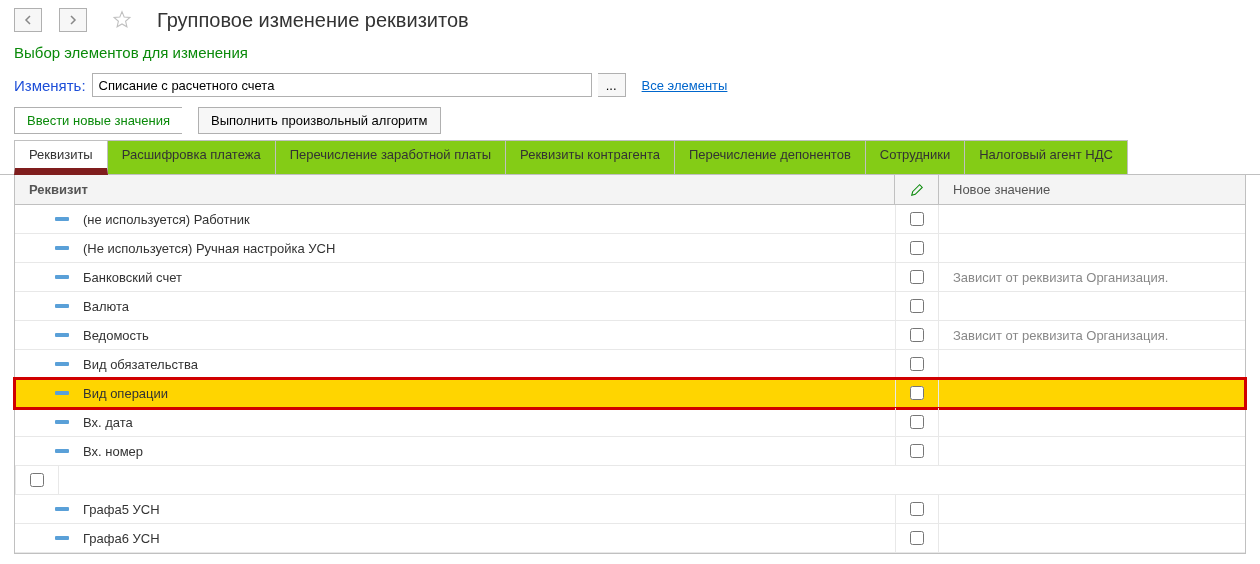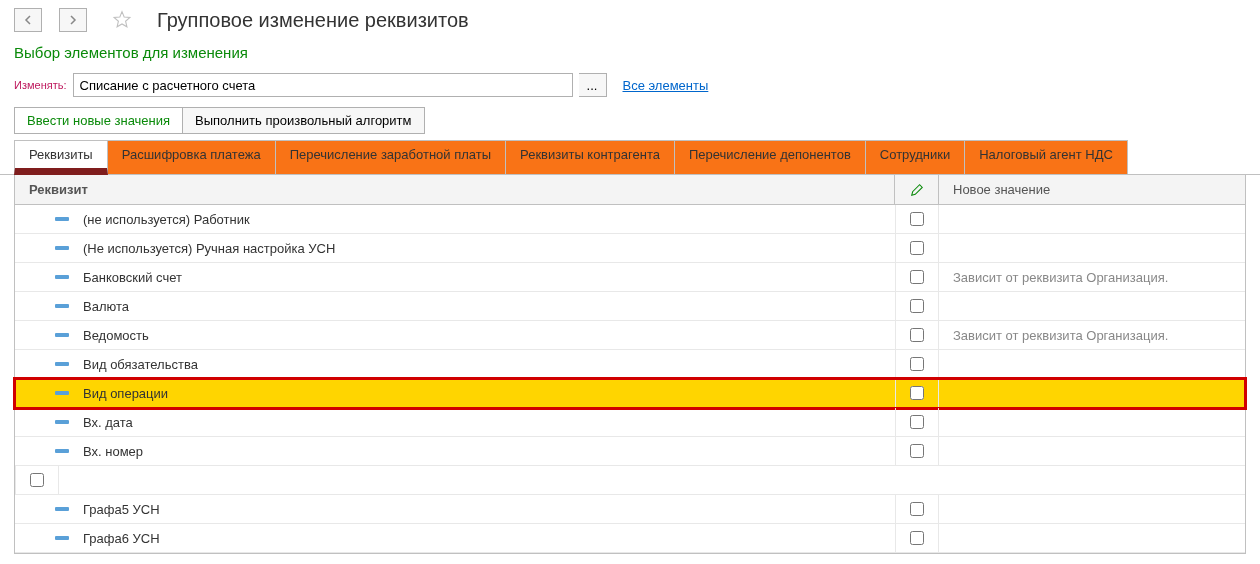--- a/index.html
+++ b/index.html
@@ -4,30 +4,30 @@
 <style>
 * { box-sizing: border-box; margin: 0; padding: 0; }
 body { font-family: Arial, sans-serif; font-size: 13px; color: #333; background: #fff; width: 1260px; }
 .header { display: flex; align-items: center; padding: 8px 14px; gap: 17px; }
 .nav-btn { width: 28px; height: 24px; border: 1px solid #b0b0b0; background: #f7f7f7; display: flex; align-items: center; justify-content: center; cursor: pointer; }
 .nav-btn svg { width: 10px; height: 10px; }
 .star-icon { width: 20px; height: 20px; color: #c0c0c0; margin-left: 8px; }
 .title { font-size: 20px; color: #333; margin-left: 8px; font-weight: normal; }
 .subtitle { color: #0a8a0a; font-size: 15px; padding: 4px 14px 8px; }
 .change-row { display: flex; align-items: center; padding: 4px 14px 10px; gap: 6px; }
-.change-label { font-size: 11px; color: #be185d; }
+.change-label { font-size: 15px; color: #1d4ed8; }
 .change-input { width: 500px; height: 24px; border: 1px solid #b0b0b0; padding: 0 6px; font-size: 13px; }
 .ellipsis-btn { width: 28px; height: 24px; border: 1px solid #b0b0b0; background: #f7f7f7; border-left: none; cursor: pointer; font-size: 13px; }
 .all-link { color: #0066cc; text-decoration: underline; margin-left: 10px; cursor: pointer; font-size: 13px; }
-.mode-row { display: flex; padding: 0 14px 6px; gap: 0; }
+.mode-row { display: flex; padding: 0 14px 6px; gap: 16px; }
 .mode-btn { border: 1px solid #b0b0b0; background: #f7f7f7; padding: 5px 12px; font-size: 13px; cursor: pointer; }
 .mode-btn.active { color: #0a8a0a; background: #fff; }
 .mode-btn:first-child { border-right: none; }
 .tabs { display: flex; border-bottom: 1px solid #c0c0c0; padding: 0 14px; }
-.tab { border: 1px solid #c0c0c0; border-bottom: none; background: #f97316; padding: 6px 14px; font-size: 13px; cursor: pointer; margin-right: -1px; position: relative; }
+.tab { border: 1px solid #c0c0c0; border-bottom: none; background: #84cc16; padding: 6px 14px; font-size: 13px; cursor: pointer; margin-right: -1px; position: relative; }
 .tab.active { background: #fff; border-bottom: 7px solid #7f1d1d; margin-bottom: -1px; z-index: 1; }
 .table-wrap { margin: 0 14px; border: 1px solid #c0c0c0; border-top: none; }
 .thead { display: flex; background: #f4f4f4; border-bottom: 1px solid #c0c0c0; height: 30px; align-items: center; }
 .th { padding: 0 14px; font-size: 13px; color: #555; border-right: 1px solid #c0c0c0; height: 100%; display: flex; align-items: center; }
 .th-req { flex: 0 0 880px; font-weight: bold; }
 .th-edit { flex: 0 0 44px; justify-content: center; }
 .th-val { flex: 1; }
 .trow { display: flex; border-bottom: 1px solid #e8e8e8; height: 29px; align-items: center; position: relative; }
 .trow.highlight { background: #ffd500; }
 .trow.highlight-border { outline: 3px solid #d00000; outline-offset: -1px; }

